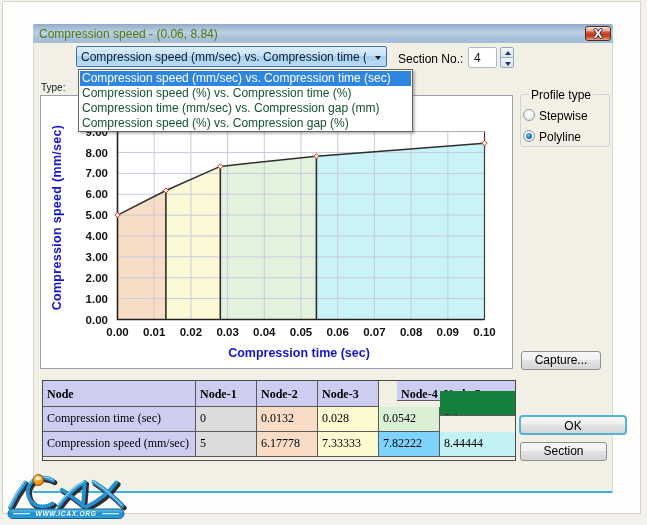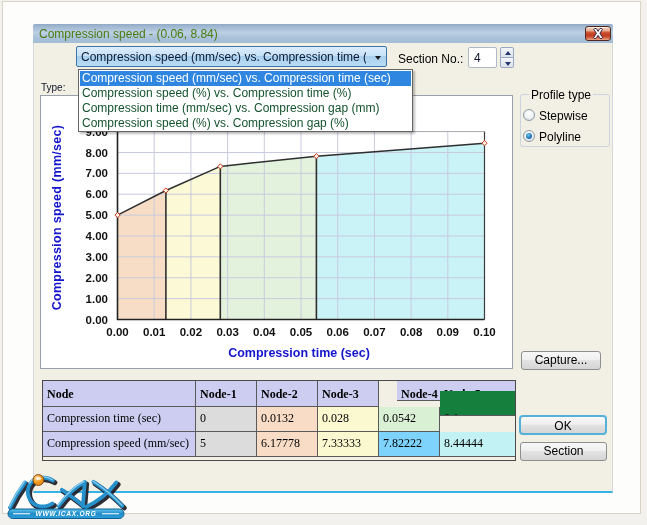--- a/index.html
+++ b/index.html
@@ -48,21 +48,21 @@
 
 #chart { left:40px; top:95px; width:473px; height:274px; background:#fff; border:1px solid #99a0ab; }
 
 #ddl { left:78px; top:69px; width:335px; height:63px; background:#fff; border:1px solid #646464; box-shadow:2px 2px 2px rgba(0,0,0,.25); }
 #ddl .it { position:absolute; left:1px; right:1px; height:15px; font-size:12px; color:#14532d; white-space:nowrap; padding-left:2px; line-height:15px; overflow:hidden;}
 #ddl .it.hl { background:#2f86e0; color:#fff; }
 
 .btn { position:absolute; border:1px solid #8e8f8f; border-radius:3px; text-align:center; font-size:12px; color:#000;
   background:linear-gradient(#f7f7f7 0%, #f0f0f0 45%, #e3e3e3 50%, #d5d5d5 100%); }
 #capture { left:521px; top:351px; width:80px; height:19px; line-height:17px; }
-#okbtn { left:519px; top:415px; width:88px; height:20px; line-height:18px; border:2px solid #55b0da; border-radius:4px; }
+#okbtn { left:519px; top:415px; width:108px; height:20px; line-height:18px; border:2px solid #55b0da; border-radius:4px; }
 #cancel { left:520px; top:442px; width:87px; height:19px; line-height:17px; }
 
 #tblwrap { left:42px; top:380px; width:474px; height:81px; border:1px solid #4a4a4a; background:#f2f0e4; }
 .tc { position:absolute; border-right:1px solid #5a5a5a; border-bottom:1px solid #5a5a5a; font-family:"Liberation Serif", serif; font-size:12px; color:#000; padding:4px 0 0 4px; overflow:hidden; }
 </style>
 </head>
 <body>
 <div id="win" class="abs"></div>
 <div id="tbar" class="abs"></div>
 <div id="ttext" class="abs">Compression speed - (0.06, 8.84)</div>

